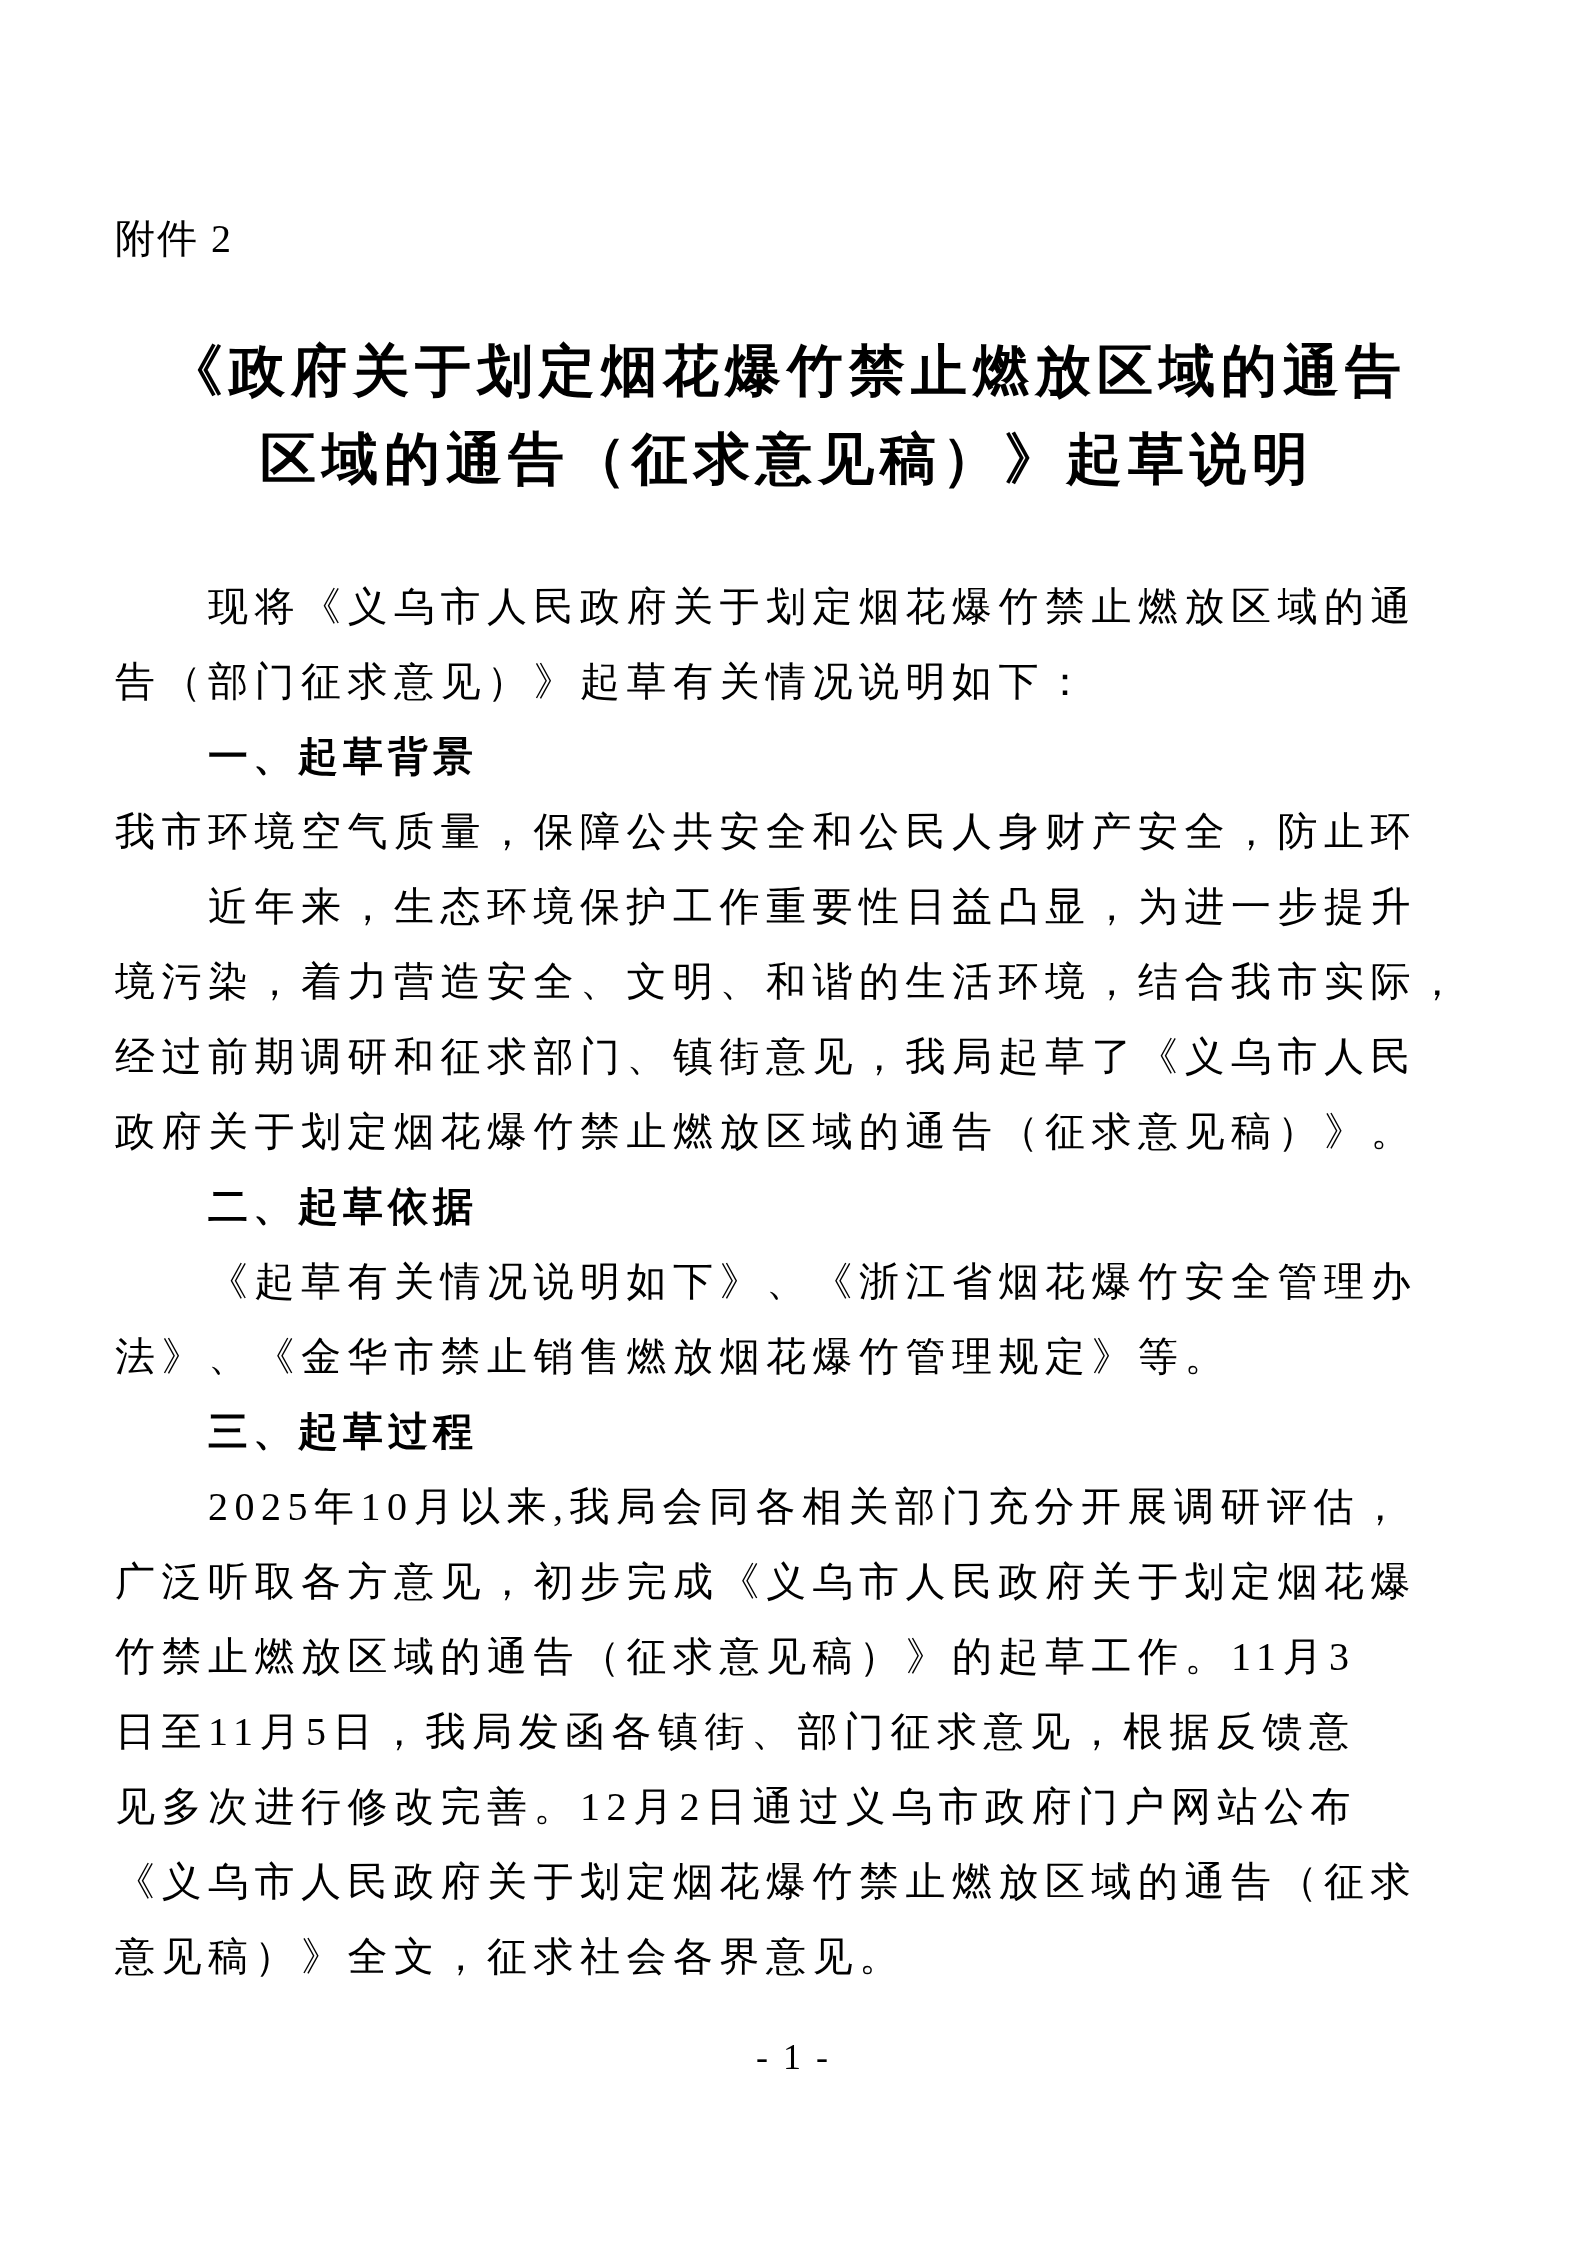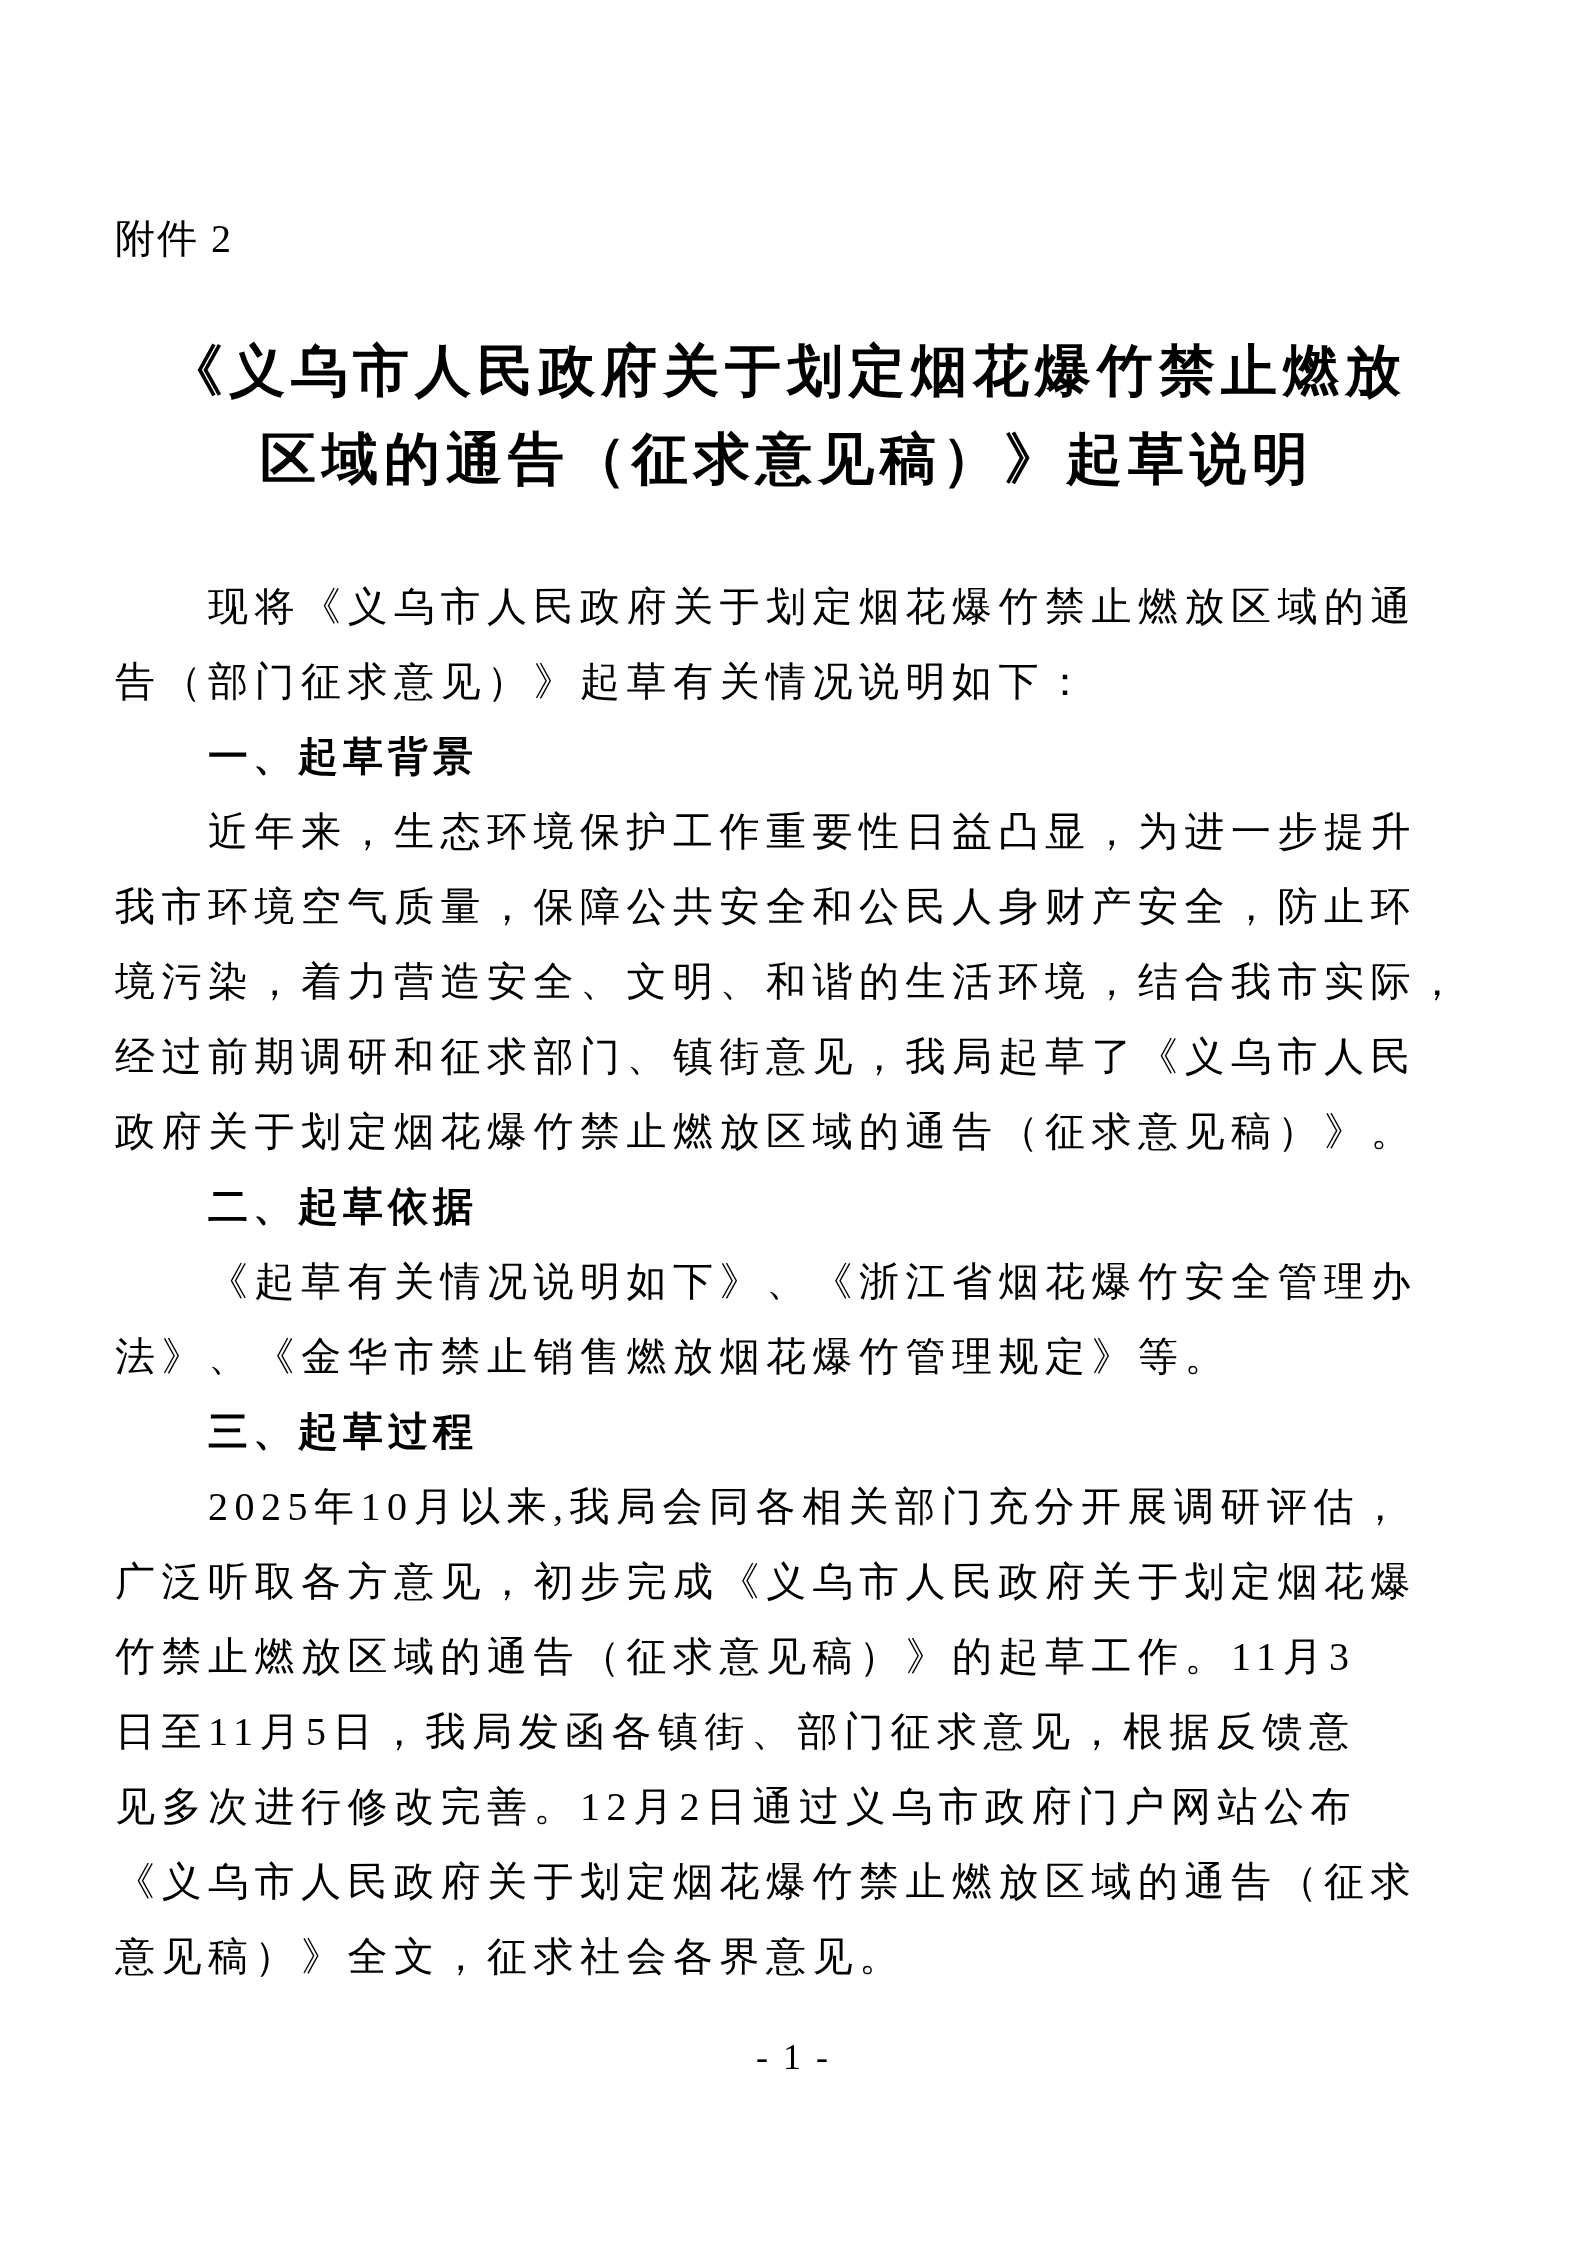--- a/index.html
+++ b/index.html
@@ -57,32 +57,32 @@
   }
 </style>
 </head>
 <body>
 
 <div class="page">
 
   <div class="attachment">附件 2</div>
 
   <div class="title">
-    <div>《义乌市人民政府关于划定烟花爆竹禁止燃放</div>
+    <div>《政府关于划定烟花爆竹禁止燃放区域的通告</div>
     <div>区域的通告（征求意见稿）》起草说明</div>
   </div>
 
   <div class="bodytext">
 
     <div class="line indent">现将《义乌市人民政府关于划定烟花爆竹禁止燃放区域的通</div>
     <div class="line">告（部门征求意见）》起草有关情况说明如下：</div>
 
     <div class="line indent heading">一、起草背景</div>
+    <div class="line">我市环境空气质量，保障公共安全和公民人身财产安全，防止环</div>
     <div class="line indent">近年来，生态环境保护工作重要性日益凸显，为进一步提升</div>
-    <div class="line">我市环境空气质量，保障公共安全和公民人身财产安全，防止环</div>
     <div class="line">境污染，着力营造安全、文明、和谐的生活环境，结合我市实际，</div>
     <div class="line">经过前期调研和征求部门、镇街意见，我局起草了《义乌市人民</div>
     <div class="line">政府关于划定烟花爆竹禁止燃放区域的通告（征求意见稿）》。</div>
 
     <div class="line indent heading">二、起草依据</div>
     <div class="line indent">《起草有关情况说明如下》、《浙江省烟花爆竹安全管理办</div>
     <div class="line">法》、《金华市禁止销售燃放烟花爆竹管理规定》等。</div>
 
     <div class="line indent heading">三、起草过程</div>
     <div class="line indent">2025年10月以来,我局会同各相关部门充分开展调研评估，</div>

